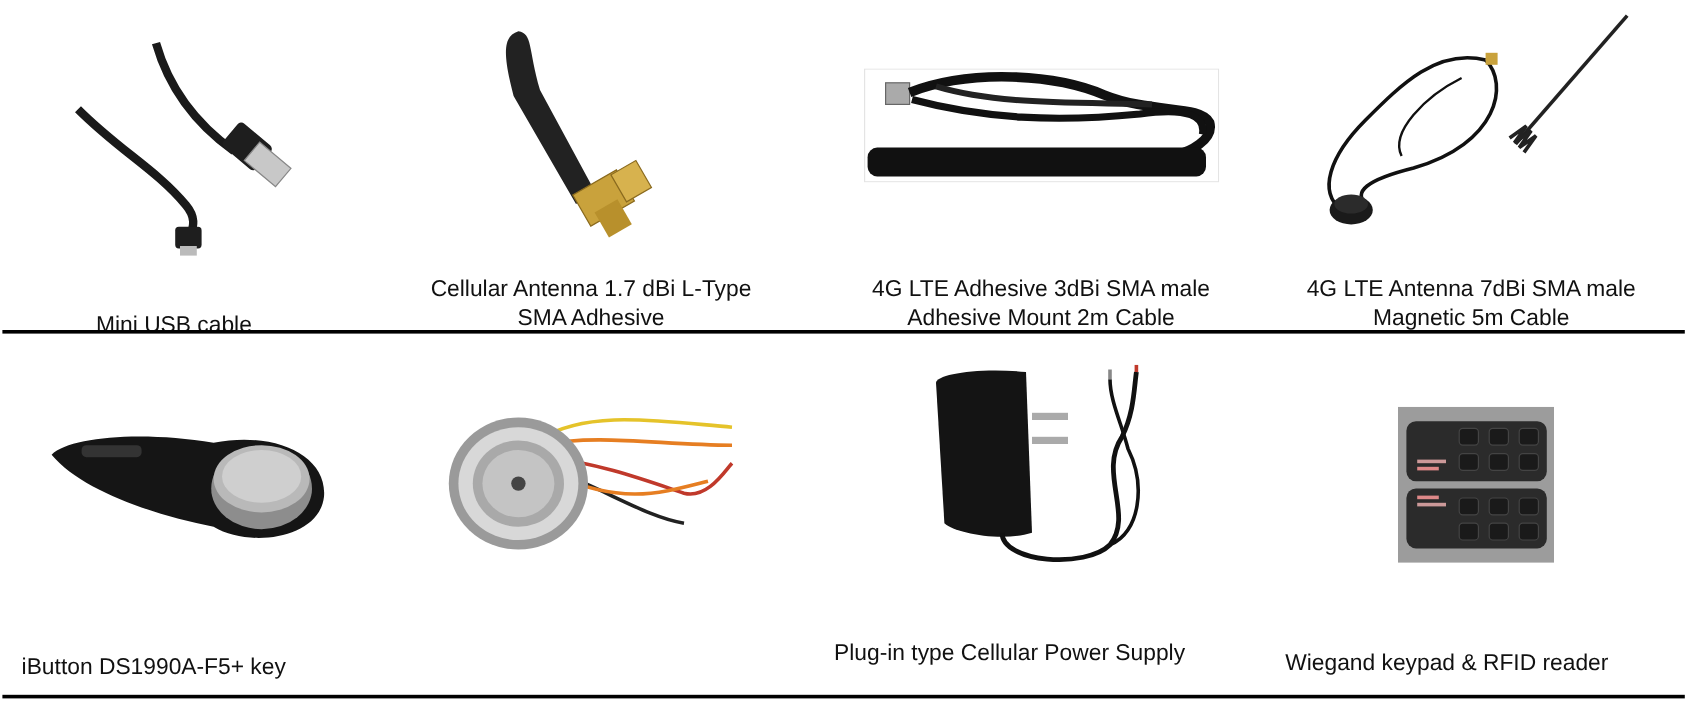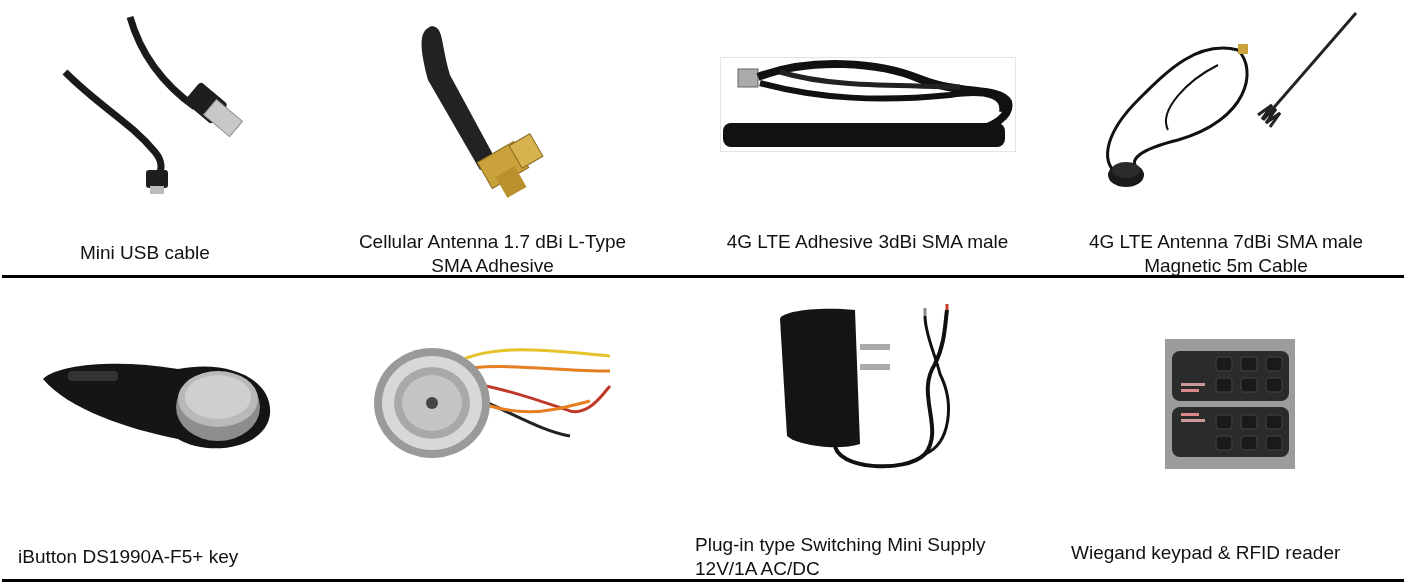--- a/index.html
+++ b/index.html
@@ -13,21 +13,21 @@
     .img { position: absolute; }
     .cap { position: absolute; font-size: 19px; line-height: 24px; text-align: center; white-space: nowrap; }
     .cap.left { text-align: left; }
     svg { display: block; }
   </style>
 </head>
 <body>
 
 <div class="row row1">
 
-  <div class="cell" style="left:0;width:300px;">
+  <div class="cell" style="left:0;width:300px;margin-top:19px;">
     <div class="img" style="left:60px;top:12px;">
       <svg width="185" height="185" viewBox="0 0 185 185">
         <path d="M5 60 C40 95 70 110 95 140 C105 152 100 160 98 168" stroke="#1a1a1a" stroke-width="7" fill="none"></path>
         <path d="M70 5 C80 40 100 70 135 95" stroke="#1a1a1a" stroke-width="7" fill="none"></path>
         <rect x="128" y="78" width="36" height="26" rx="4" transform="rotate(40 146 91)" fill="#1e1e1e"></rect>
         <rect x="146" y="96" width="34" height="20" transform="rotate(40 163 106)" fill="#c8c8c8" stroke="#888" stroke-width="1"></rect>
         <rect x="86" y="158" width="22" height="18" rx="3" fill="#1e1e1e"></rect>
         <rect x="90" y="174" width="14" height="8" fill="#bbb"></rect>
       </svg>
     </div>
@@ -57,20 +57,21 @@
         <rect x="0.5" y="0.5" width="295" height="94" fill="#fff" stroke="#e4e4e4"></rect>
         <rect x="18" y="12" width="20" height="18" fill="#aaa" stroke="#666"></rect>
         <path d="M38 20 C90 0 160 5 200 22 C240 38 280 30 288 45 C292 60 270 70 260 72" stroke="#111" stroke-width="8" fill="none"></path>
         <path d="M40 26 C100 42 160 45 230 38 C270 32 285 40 282 55" stroke="#111" stroke-width="6" fill="none"></path>
         <path d="M60 15 C110 30 170 28 240 30" stroke="#222" stroke-width="5" fill="none"></path>
         <rect x="3" y="66" width="282" height="24" rx="8" fill="#111"></rect>
       </svg>
     </div>
     <div class="cap" style="left:20px;top:230px;width:325px;">
       <div>4G LTE Adhesive 3dBi SMA male</div>
+      <div>Adhesive Mount 2m Cable</div>
     </div>
   </div>
 
   <div class="cell" style="left:1050px;width:356px;">
     <div class="img" style="left:48px;top:10px;">
       <svg width="260" height="185" viewBox="0 0 260 185">
         <line x1="258" y1="3" x2="165" y2="110" stroke="#222" stroke-width="3"></line>
         <path d="M160 105 l14 -10 l-10 14 l14 -10 l-10 14 l14 -10 l-10 14" stroke="#222" stroke-width="3" fill="none"></path>
         <path d="M140 40 C100 30 70 60 40 90 C10 120 0 150 20 165" stroke="#111" stroke-width="3" fill="none"></path>
         <path d="M140 40 C160 60 150 110 80 130 C40 140 30 150 40 160" stroke="#111" stroke-width="3" fill="none"></path>
@@ -129,22 +130,21 @@
         <path d="M5 15 C5 8 40 2 80 6 L85 140 C60 148 20 140 12 132 Z" fill="#141414"></path>
         <rect x="85" y="40" width="30" height="6" fill="#aaa"></rect>
         <rect x="85" y="60" width="30" height="6" fill="#aaa"></rect>
         <path d="M60 140 C60 165 130 170 150 150 C170 125 140 90 160 60 C170 40 170 20 172 6" stroke="#111" stroke-width="4" fill="none"></path>
         <path d="M150 150 C175 140 180 100 165 70 C160 50 150 30 150 12" stroke="#111" stroke-width="3" fill="none"></path>
         <line x1="172" y1="6" x2="172" y2="0" stroke="#c0392b" stroke-width="3"></line>
         <line x1="150" y1="12" x2="150" y2="4" stroke="#888" stroke-width="3"></line>
       </svg>
     </div>
     <div class="cap left" style="left:10px;top:254px;">
-      <div>Plug-in type Switching Mini Supply</div>
-      <div>12V/1A AC/DC</div>
+      <div>Plug-in type Cellular Power Supply</div>
     </div>
   </div>
 
   <div class="cell" style="left:1050px;width:356px;">
     <div class="img" style="left:115px;top:60px;">
       <svg width="130" height="130" viewBox="0 0 130 130">
         <rect x="0" y="0" width="130" height="130" fill="#9c9c9c"></rect>
         <rect x="7" y="12" width="117" height="50" rx="8" fill="#2b2b2b"></rect>
         <rect x="7" y="68" width="117" height="50" rx="8" fill="#2b2b2b"></rect>
         <rect x="16" y="44" width="24" height="3" fill="#c99"></rect>

